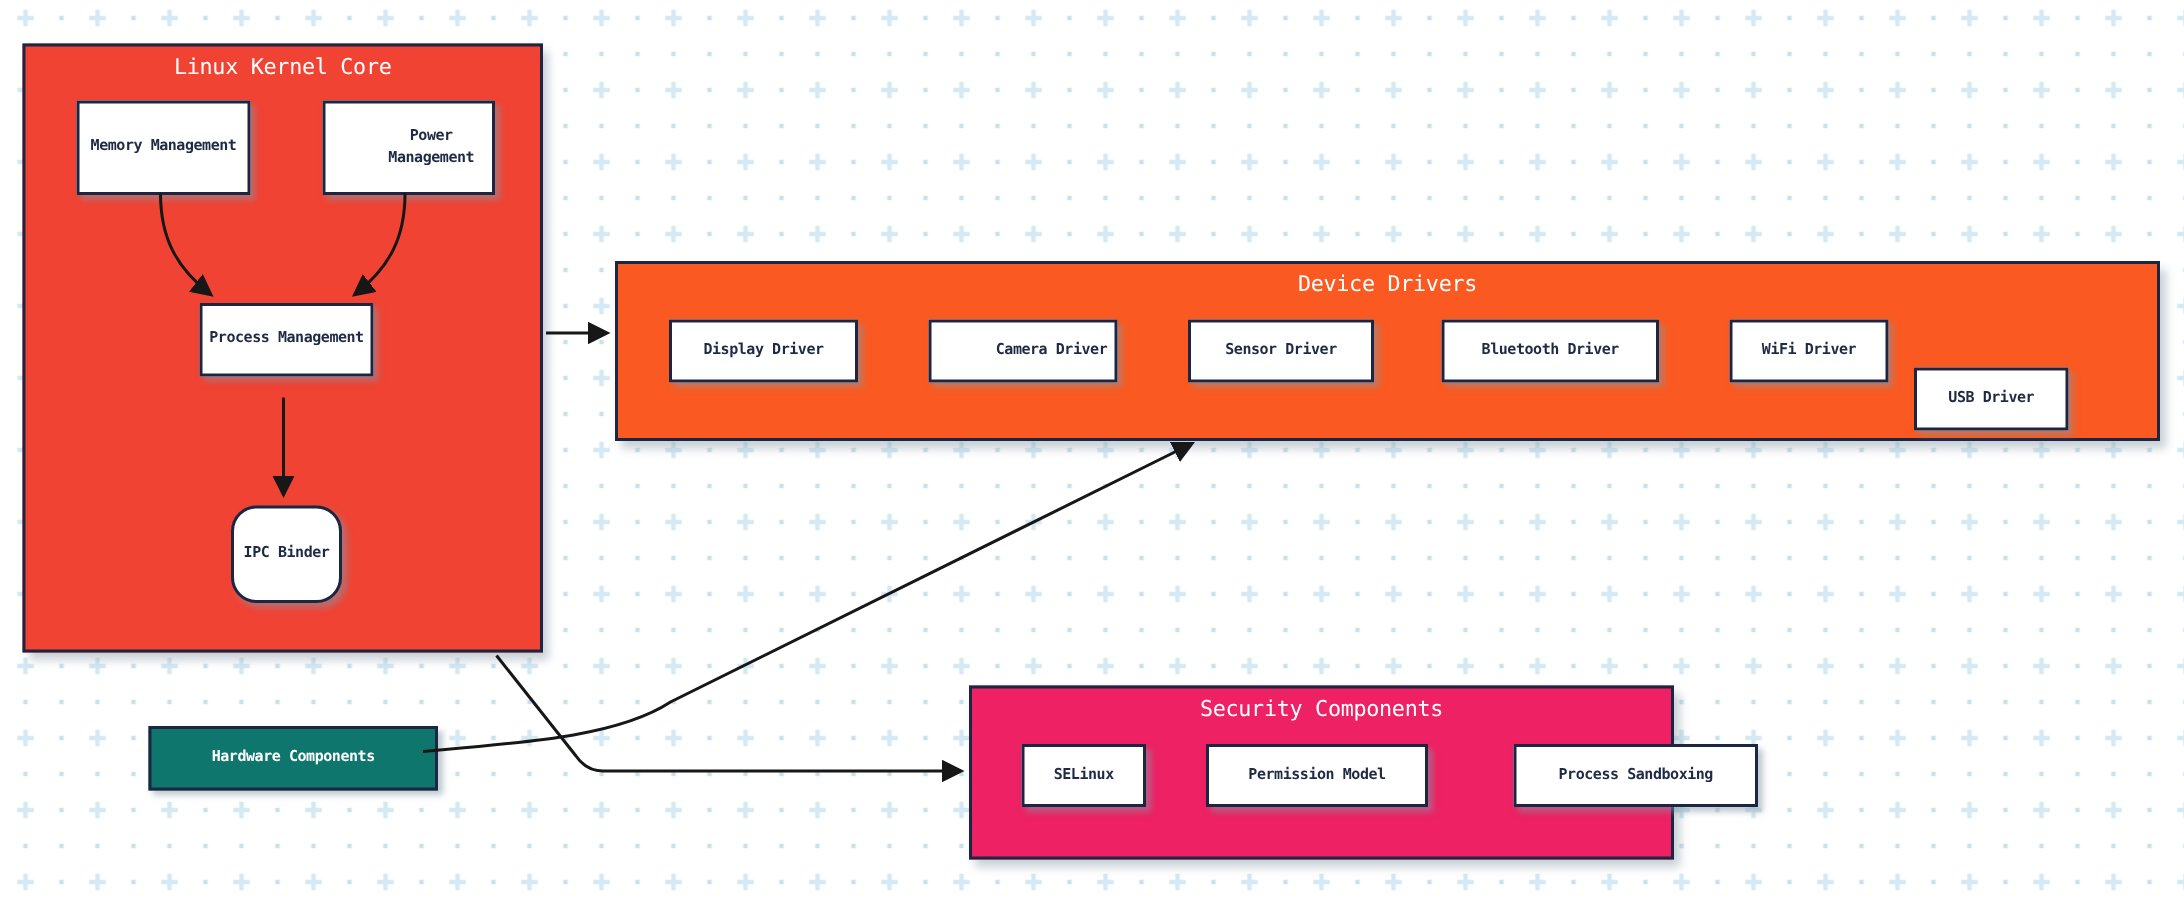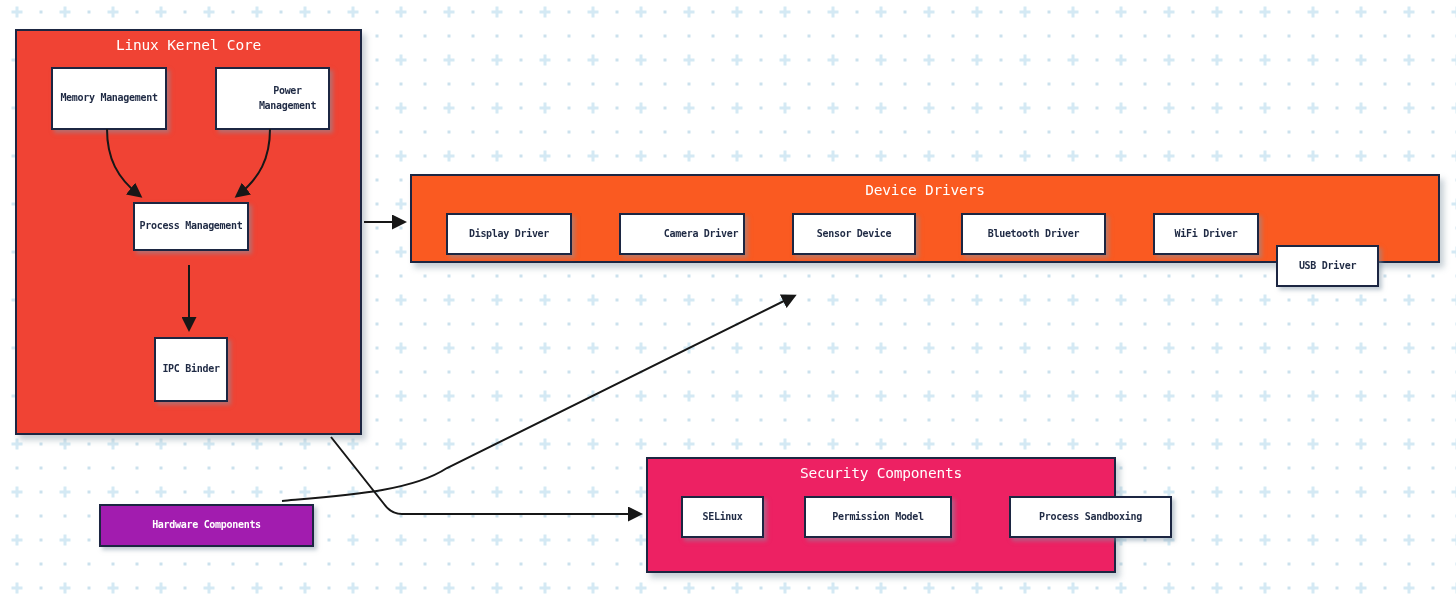--- a/index.html
+++ b/index.html
@@ -15,21 +15,21 @@
   svg.edge-layer { position: absolute; inset: 0; z-index: 5; pointer-events: none; }
 
   .group {
     position: absolute;
     border: 2px solid #1c2642;
     box-shadow: 4px 5px 6px rgba(130,150,165,0.45);
     box-sizing: border-box;
     z-index: 2;
   }
   .group-kernel   { left: 15px;  top: 29px;  width: 347px;  height: 406px; background: #f04334; }
-  .group-drivers  { left: 410px; top: 174px; width: 1030px; height: 89px; background: #fa5a21; }
+  .group-drivers  { left: 410px; top: 174px; width: 1030px; height: 120px; background: #fa5a21; }
   .group-security { left: 646px; top: 457px; width: 470px;  height: 116px; background: #ed2163; }
 
   .group-title {
     position: absolute; top: 6px; left: 0; right: 0;
     text-align: center;
     color: #ffffff;
     font-size: 14.5px; font-weight: normal;
     letter-spacing: -0.2px;
   }
 
@@ -45,39 +45,39 @@
     line-height: 1.45;
     letter-spacing: -0.3px;
     box-shadow: 3px 3px 4px rgba(130,150,165,0.5);
     z-index: 3;
   }
 
   
   .n-memory  { left: 34px;  top: 36px;  width: 116px; height: 63px; }
   .n-power   { left: 198px; top: 36px;  width: 115px; height: 63px; padding-left: 30px; }
   .n-process { left: 116px; top: 171px; width: 116px; height: 49px; }
-  .n-ipc     { left: 137px; top: 306px; width: 74px;  height: 65px; }
+  .n-ipc     { left: 137px; top: 306px; width: 74px;  height: 65px; border-radius: 17px; }
 
   
   .n-display   { left: 34px;  top: 37px; width: 126px; height: 42px; }
   .n-camera    { left: 207px; top: 37px; width: 126px; height: 42px; padding-left: 38px; }
   .n-sensor    { left: 380px; top: 37px; width: 124px; height: 42px; }
   .n-bluetooth { left: 549px; top: 37px; width: 145px; height: 42px; }
   .n-wifi      { left: 741px; top: 37px; width: 106px; height: 42px; }
   .n-usb       { left: 864px; top: 37px; width: 103px; height: 42px; margin-top: 32px; }
 
   
   .n-selinux    { left: 33px;  top: 37px; width: 83px;  height: 42px; }
   .n-permission { left: 156px; top: 37px; width: 148px; height: 42px; }
   .n-sandbox    { left: 361px; top: 37px; width: 163px; height: 42px; }
 
   
   .n-hardware {
-    left: 99px; top: 504px; width: 215px; height: 43px;
-    background: #a21caf; color: #ffffff;
+    left: 99px; top: 484px; width: 193px; height: 43px;
+    background: #0f766e; color: #ffffff;
     position: absolute; z-index: 3;
   }
 
   .edge { stroke: #171717; stroke-width: 2; fill: none; }
 </style>
 </head>
 <body>
 
 <div class="canvas">
 
@@ -98,21 +98,21 @@
     <div class="node n-memory">Memory Management</div>
     <div class="node n-power">Power Management</div>
     <div class="node n-process">Process Management</div>
     <div class="node n-ipc">IPC Binder</div>
   </div>
 
   <div class="group group-drivers">
     <div class="group-title">Device Drivers</div>
     <div class="node n-display">Display Driver</div>
     <div class="node n-camera">Camera Driver</div>
-    <div class="node n-sensor">Sensor Device</div>
+    <div class="node n-sensor">Sensor Driver</div>
     <div class="node n-bluetooth">Bluetooth Driver</div>
     <div class="node n-wifi">WiFi Driver</div>
     <div class="node n-usb">USB Driver</div>
   </div>
 
   <div class="group group-security">
     <div class="group-title">Security Components</div>
     <div class="node n-selinux">SELinux</div>
     <div class="node n-permission">Permission Model</div>
     <div class="node n-sandbox">Process Sandboxing</div>

